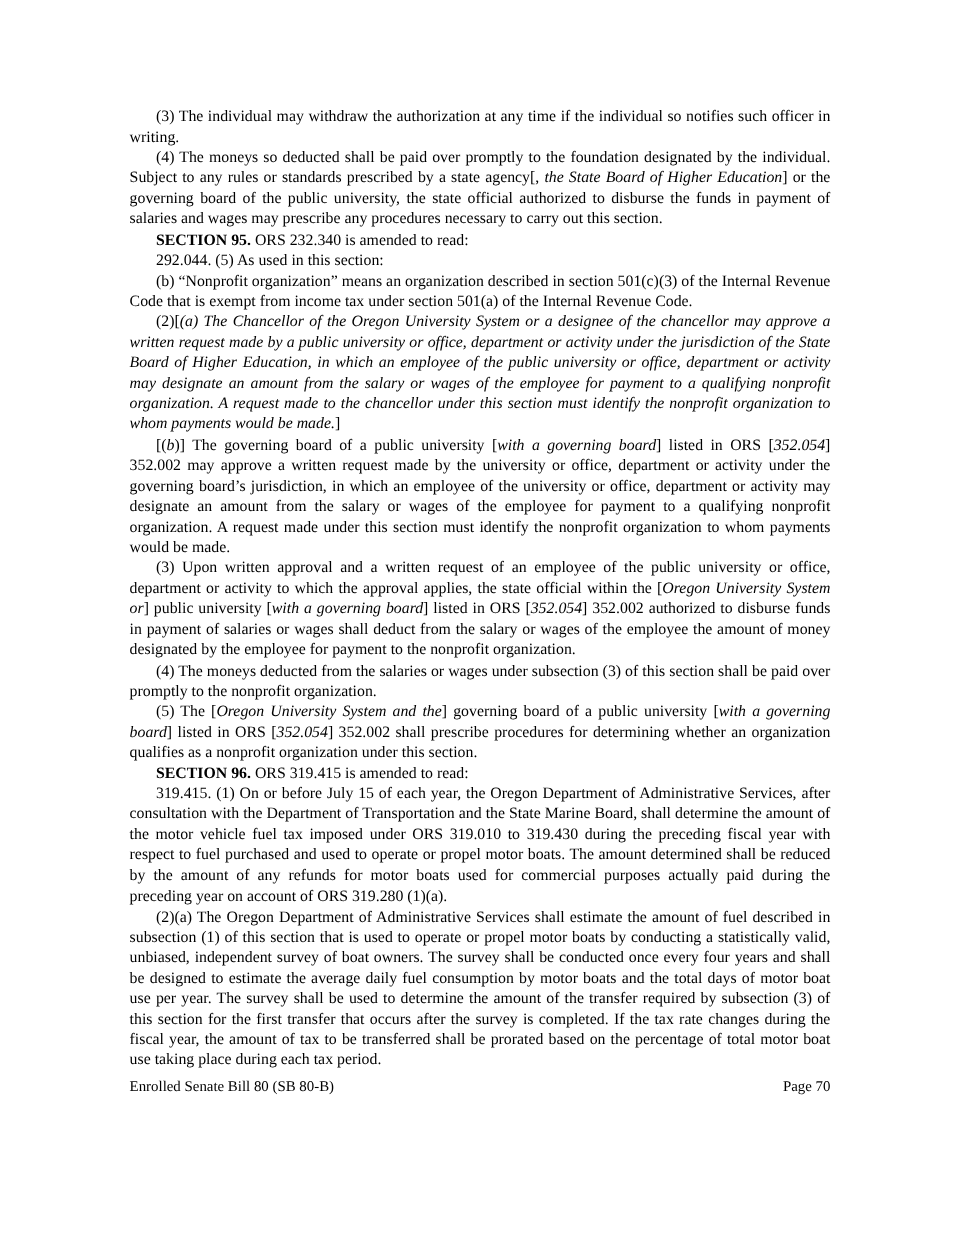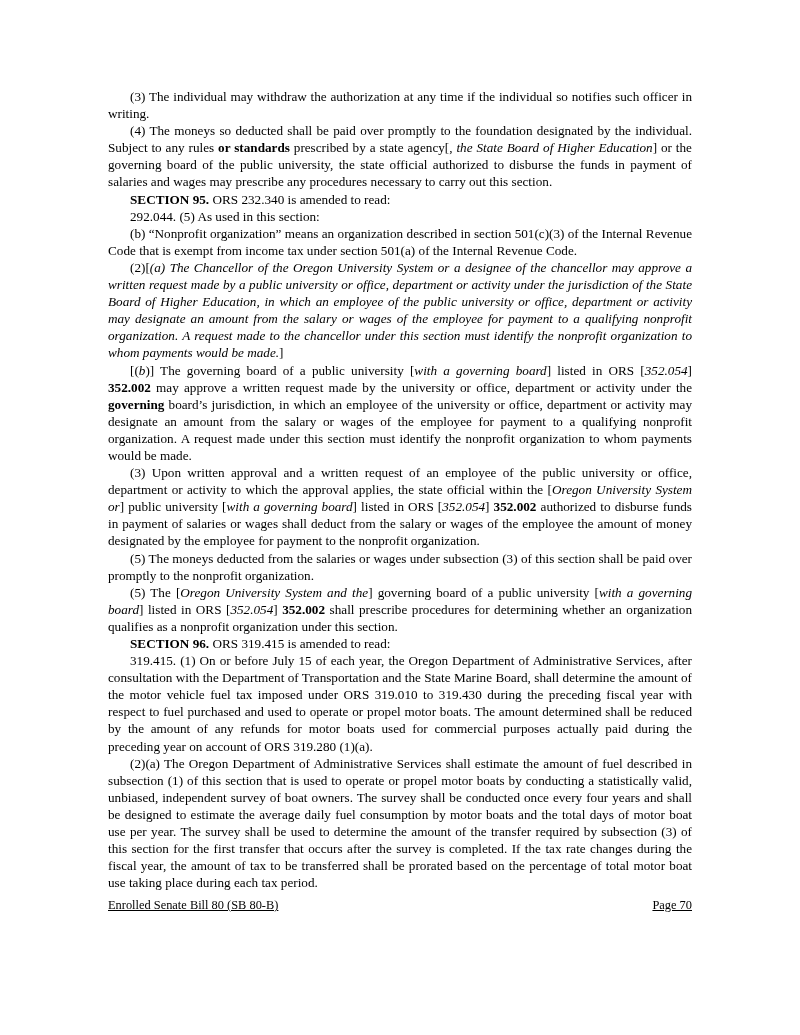--- a/index.html
+++ b/index.html
@@ -30,32 +30,31 @@
     margin: 0;
     text-indent: 22px;
   }
   .sect {
     font-weight: bold;
   }
   .ital {
     font-style: italic;
   }
   .bold {
-    font-weight: bold;
+    font-weight: normal;
   }
   .footer {
     position: absolute;
     left: 108px;
     right: 108px;
     bottom: 122px;
     font-size: 12.4px;
     display: flex;
     justify-content: space-between;
     align-items: baseline;
-    text-decoration: underline;
   }
 </style>
 </head>
 <body>
 
 <div class="page">
   <div class="body-text">
 
     <p><span>(3) The individual may withdraw the authorization at any time if the individual so notifies such officer in writing.</span></p>
 
@@ -67,21 +66,21 @@
 
 
     <p><span>(b) “Nonprofit organization” means an organization described in section 501(c)(3) of the Internal Revenue Code that is exempt from income tax under section 501(a) of the Internal Revenue Code.</span></p>
 
     <p><span>(2)[</span><span class="ital">(a) The Chancellor of the Oregon University System or a designee of the chancellor may approve a written request made by a public university or office, department or activity under the jurisdiction of the State Board of Higher Education, in which an employee of the public university or office, department or activity may designate an amount from the salary or wages of the employee for payment to a qualifying nonprofit organization. A request made to the chancellor under this section must identify the nonprofit organization to whom payments would be made.</span><span>]</span></p>
 
     <p><span>[(</span><span class="ital">b</span><span>)] The governing board of a public university [</span><span class="ital">with a governing board</span><span>] listed in ORS [</span><span class="ital">352.054</span><span>] </span><span class="bold">352.002</span><span> may approve a written request made by the university or office, department or activity under the </span><span class="bold">governing</span><span> board’s jurisdiction, in which an employee of the university or office, department or activity may designate an amount from the salary or wages of the employee for payment to a qualifying nonprofit organization. A request made under this section must identify the nonprofit organization to whom payments would be made.</span></p>
 
     <p><span>(3) Upon written approval and a written request of an employee of the public university or office, department or activity to which the approval applies, the state official within the [</span><span class="ital">Oregon University System or</span><span>] public university [</span><span class="ital">with a governing board</span><span>] listed in ORS [</span><span class="ital">352.054</span><span>] </span><span class="bold">352.002</span><span> authorized to disburse funds in payment of salaries or wages shall deduct from the salary or wages of the employee the amount of money designated by the employee for payment to the nonprofit organization.</span></p>
 
-    <p><span>(5) The moneys deducted from the salaries or wages under subsection (3) of this section shall be paid over promptly to the nonprofit organization.</span></p>
+    <p><span>(4) The moneys deducted from the salaries or wages under subsection (3) of this section shall be paid over promptly to the nonprofit organization.</span></p>
 
     <p><span>(5) The [</span><span class="ital">Oregon University System and the</span><span>] governing board of a public university [</span><span class="ital">with a governing board</span><span>] listed in ORS [</span><span class="ital">352.054</span><span>] </span><span class="bold">352.002</span><span> shall prescribe procedures for determining whether an organization qualifies as a nonprofit organization under this section.</span></p>
 
     <p><span class="sect">SECTION 96.</span><span> ORS 319.415 is amended to read:</span></p>
 
     <p><span>319.415. (1) On or before July 15 of each year, the Oregon Department of Administrative Services, after consultation with the Department of Transportation and the State Marine Board, shall determine the amount of the motor vehicle fuel tax imposed under ORS 319.010 to 319.430 during the preceding fiscal year with respect to fuel purchased and used to operate or propel motor boats. The amount determined shall be reduced by the amount of any refunds for motor boats used for commercial purposes actually paid during the preceding year on account of ORS 319.280 (1)(a).</span></p>
 
     <p><span>(2)(a) The Oregon Department of Administrative Services shall estimate the amount of fuel described in subsection (1) of this section that is used to operate or propel motor boats by conducting a statistically valid, unbiased, independent survey of boat owners. The survey shall be conducted once every four years and shall be designed to estimate the average daily fuel consumption by motor boats and the total days of motor boat use per year. The survey shall be used to determine the amount of the transfer required by subsection (3) of this section for the first transfer that occurs after the survey is completed. If the tax rate changes during the fiscal year, the amount of tax to be transferred shall be prorated based on the percentage of total motor boat use taking place during each tax period.</span></p>
 
   </div>

